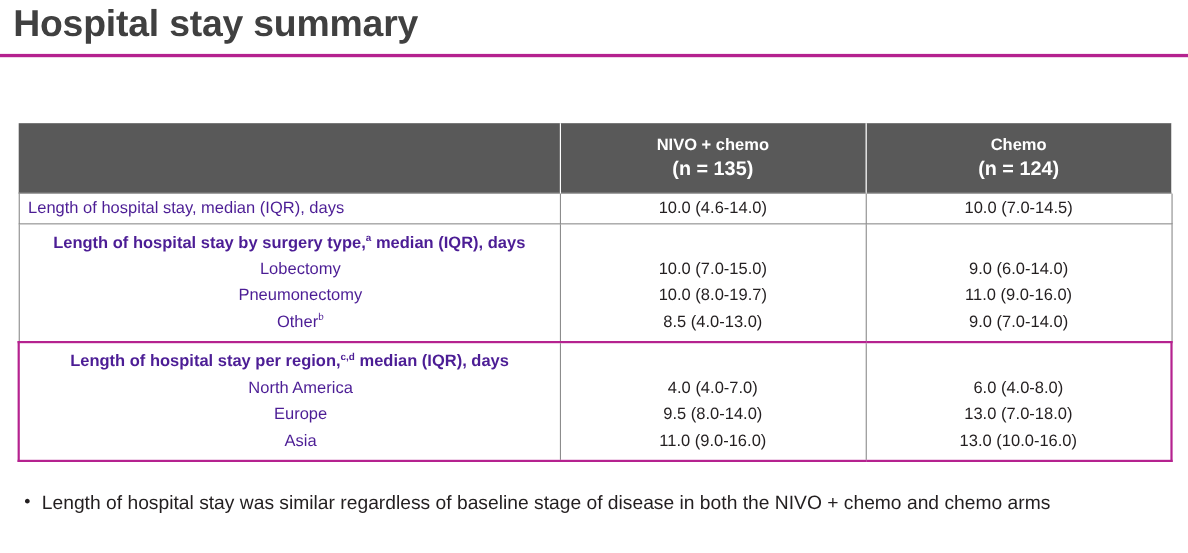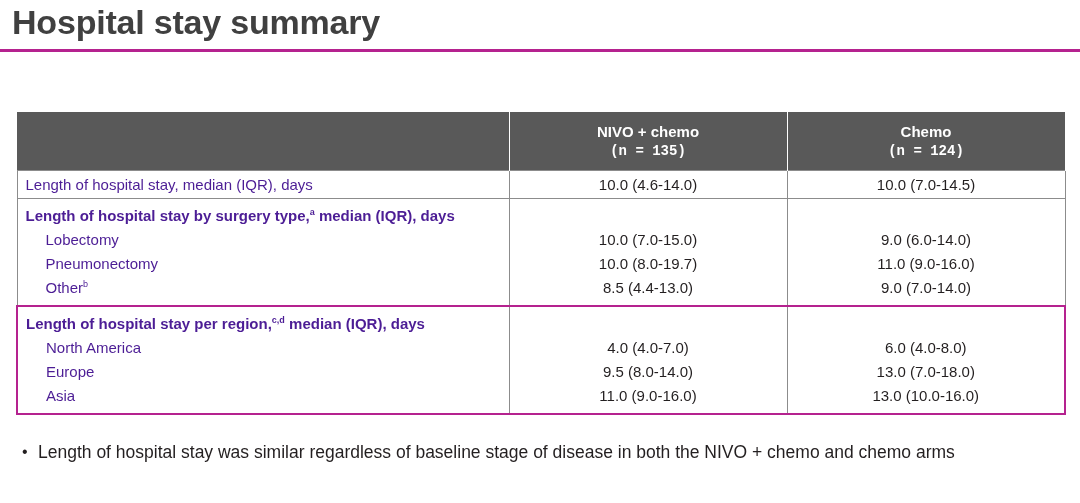--- a/index.html
+++ b/index.html
@@ -60,22 +60,21 @@
     border-right: 1px solid #ffffff;
     line-height: 1.3;
   }
   table.data thead th.blank {
     border-left: none;
     background: #595959;
   }
   .hdr-sub {
     display: block;
     font-weight: bold;
-    font-size: 14px;
-    font-family: Liberation Mono, monospace;
+    font-size: 18px;
   }
 
   table.data td {
     border: 1px solid #8c8c8c;
     padding: 5px 8px;
     vertical-align: top;
     background: #ffffff;
   }
   td.label {
     text-align: left;
@@ -91,20 +90,21 @@
     font-weight: bold;
     white-space: nowrap;
   }
   .indent {
     padding-left: 20px;
     display: block;
   }
   .rowline {
     display: block;
     line-height: 1.6;
+    text-align: center;
   }
   sup {
     font-size: 9px;
     vertical-align: super;
     line-height: 0;
   }
   
   tr.highlight td {
     border-top: 2px solid #b5228f;
     border-bottom: 2px solid #b5228f;
@@ -176,21 +176,21 @@
           <td class="label">
             <span class="rowline grp-head"><span>Length of hospital stay by surgery type,</span><sup>a</sup><span> median (IQR), days</span></span>
             <span class="rowline indent"><span>Lobectomy</span></span>
             <span class="rowline indent"><span>Pneumonectomy</span></span>
             <span class="rowline indent"><span>Other</span><sup>b</sup></span>
           </td>
           <td class="val">
             <span class="rowline">&nbsp;</span>
             <span class="rowline">10.0 (7.0-15.0)</span>
             <span class="rowline">10.0 (8.0-19.7)</span>
-            <span class="rowline">8.5 (4.4-13.0)</span>
+            <span class="rowline">8.5 (4.0-13.0)</span>
           </td>
           <td class="val">
             <span class="rowline">&nbsp;</span>
             <span class="rowline">9.0 (6.0-14.0)</span>
             <span class="rowline">11.0 (9.0-16.0)</span>
             <span class="rowline">9.0 (7.0-14.0)</span>
           </td>
         </tr>
 
         <tr class="highlight">

